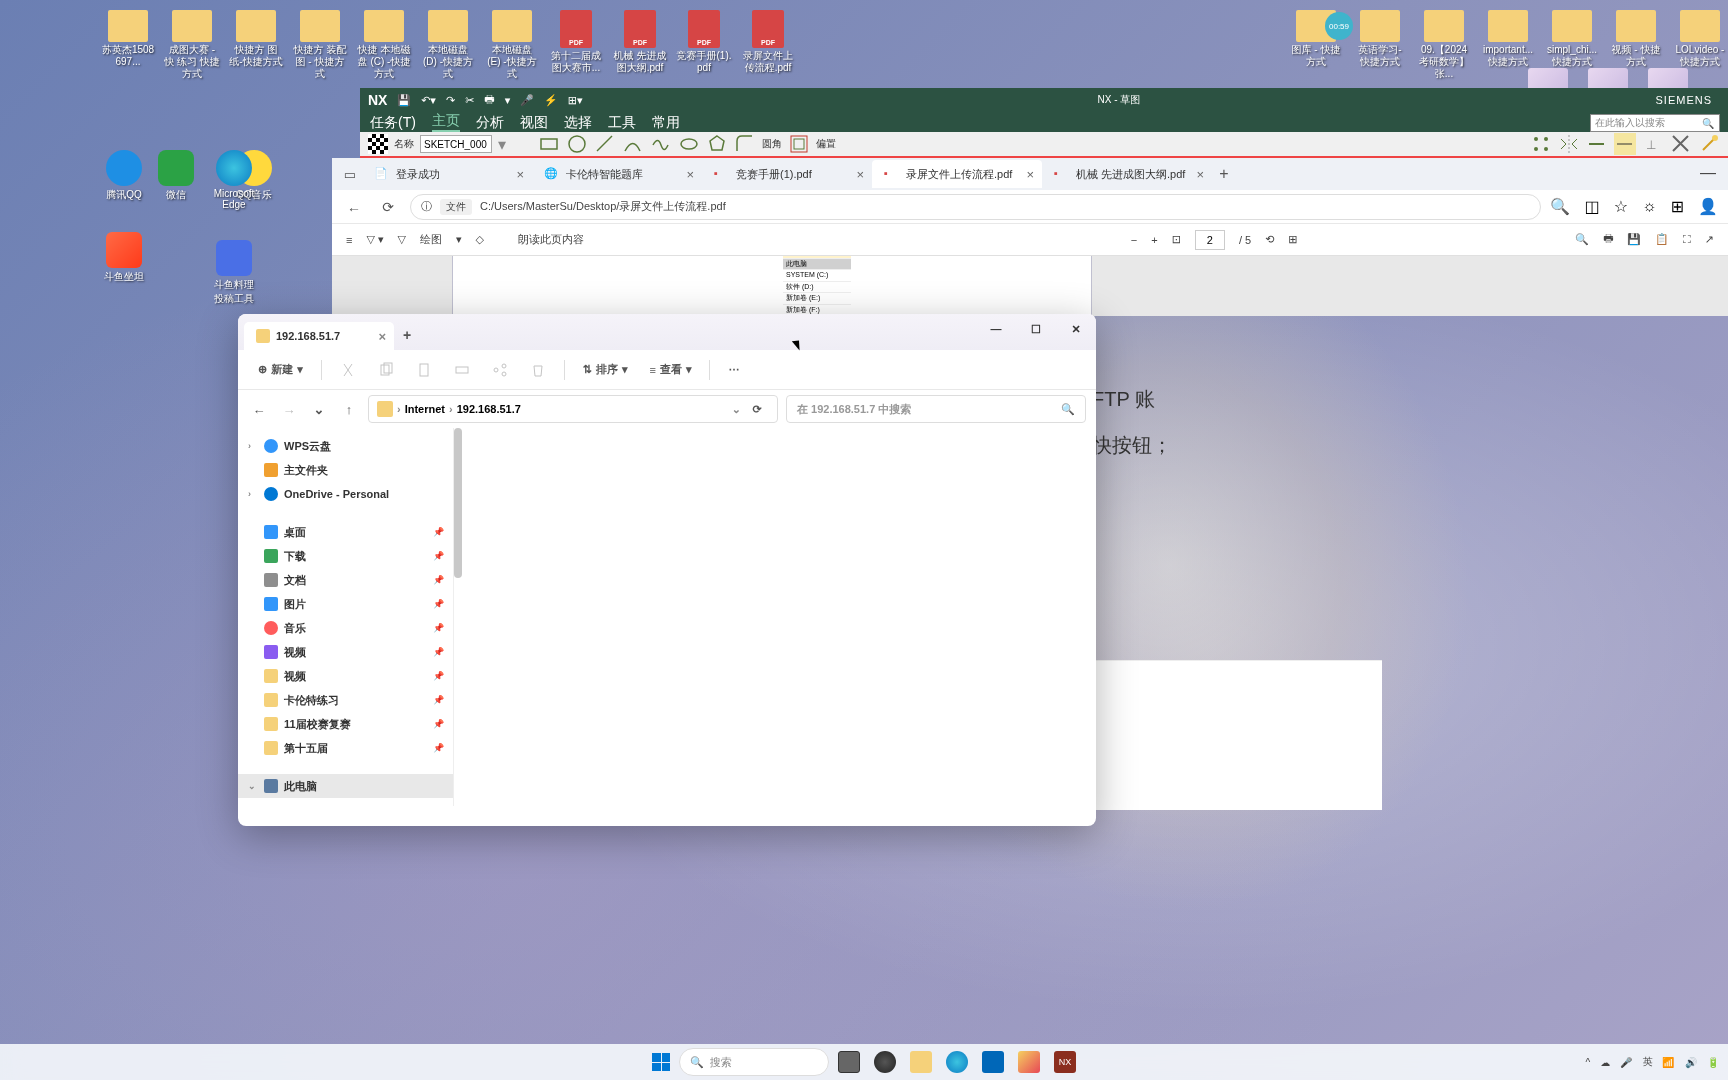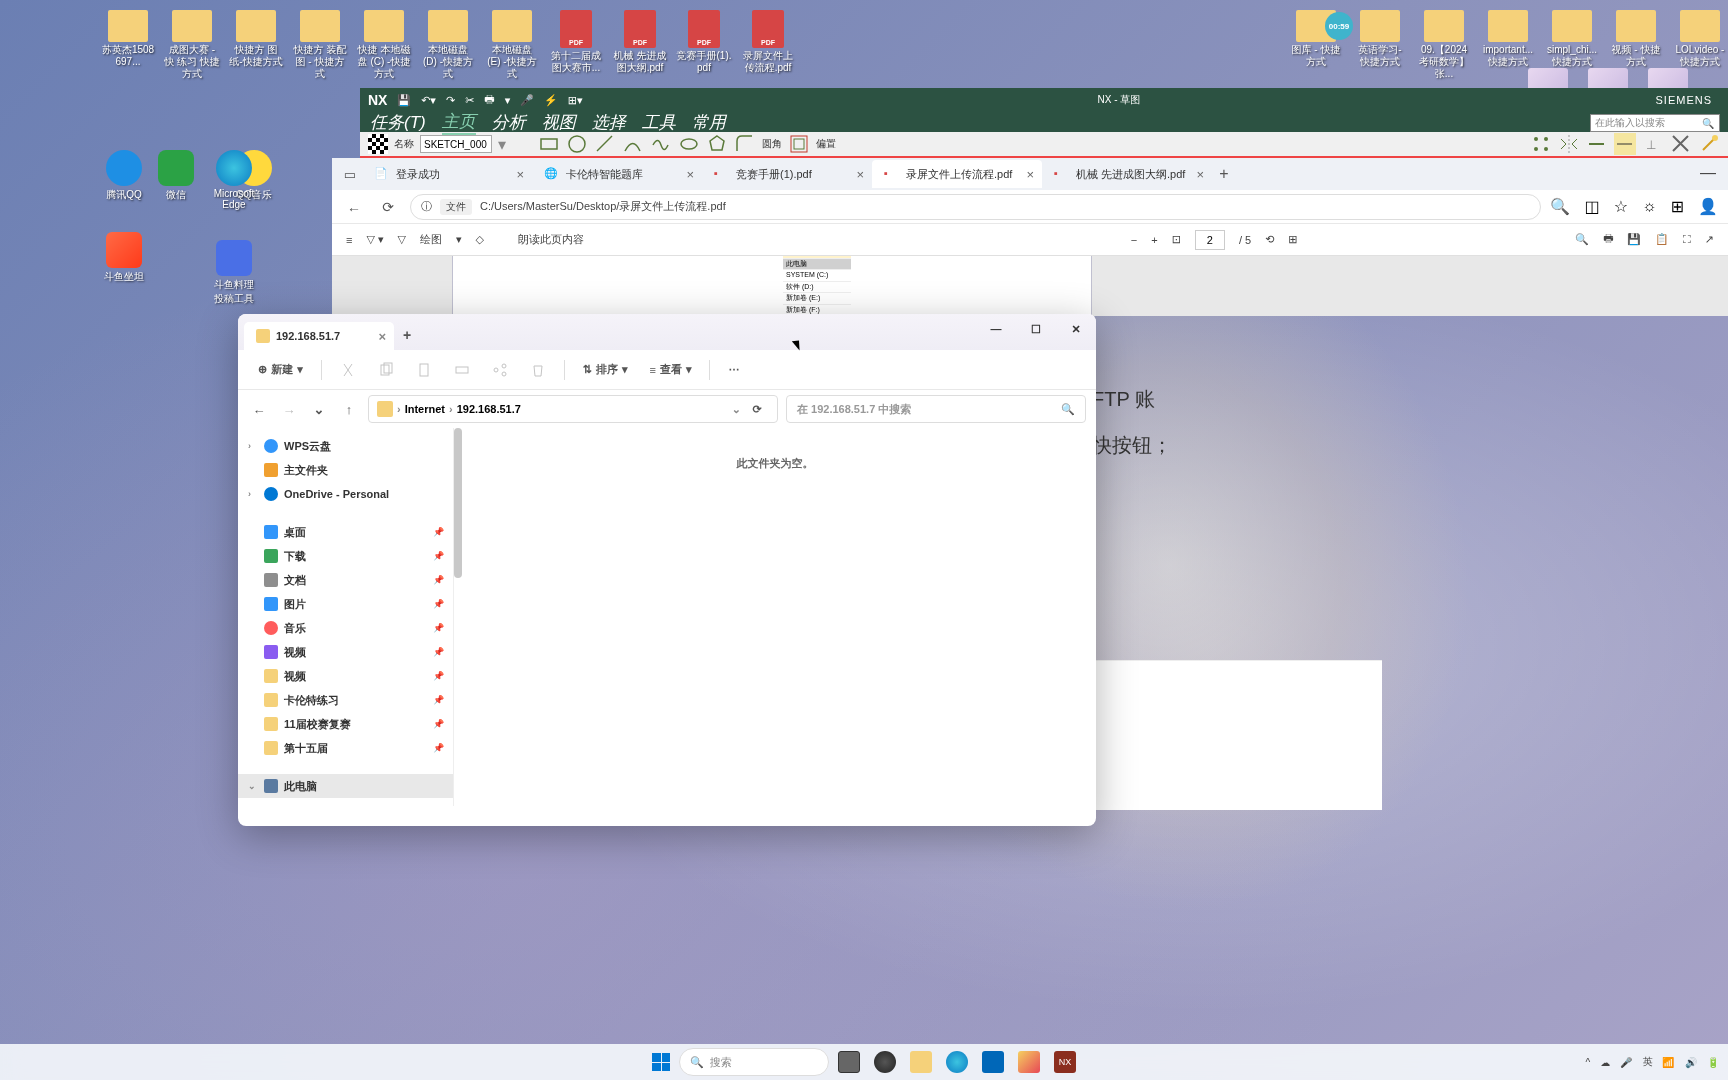--- a/index.html
+++ b/index.html
@@ -20,29 +20,29 @@
     
     
     .desktop-col2 { position: absolute; top: 150px; left: 152px; display: flex; flex-direction: row; gap: 30px; }
     .desktop-col1 { position: absolute; top: 150px; left: 100px; display: flex; flex-direction: column; gap: 30px; }
     .desktop-col3 { position: absolute; top: 150px; left: 210px; display: flex; flex-direction: column; gap: 30px; }
     .app-icon { width: 48px; text-align: center; }
     .app-icon .ico { width: 36px; height: 36px; margin: 0 auto 2px; border-radius: 6px; }
     .app-icon .lbl { font-size: 10px; color: #fff; text-shadow: 1px 1px 2px rgba(0,0,0,0.8); }
     
     
-    .clock-widget { position: absolute; top: 12px; right: 375px; width: 28px; height: 28px; border-radius: 50%; background: #3fb4cc; color: #fff; font-size: 8px; display: flex; align-items: center; justify-content: center; font-weight: bold; }
+    .clock-widget { position: absolute; top: 12px; right: 375px; width: 28px; height: 28px; border-radius: 50%; background: #3fb4cc; color: #fff; font-size: 8px; display: flex; align-items: center; justify-content: center; }
     
     
     .nx-window { position: absolute; top: 88px; left: 360px; right: 0; height: 68px; background: #2c5242; color: #fff; }
     .nx-titlebar { height: 24px; display: flex; align-items: center; padding: 0 8px; gap: 10px; font-size: 11px; }
     .nx-logo { font-weight: bold; font-size: 14px; color: #fff; }
     .nx-title-center { flex: 1; text-align: center; font-size: 10px; }
     .nx-brand { font-size: 11px; letter-spacing: 1px; padding-right: 8px; }
-    .nx-menubar { height: 20px; display: flex; align-items: center; padding: 0 10px; gap: 16px; font-size: 17px; font-style: italic; }
+    .nx-menubar { height: 20px; display: flex; align-items: flex-end; padding: 0 10px; gap: 16px; font-size: 14px; }
     .nx-menu-item { cursor: pointer; }
     .nx-menu-item.active { color: #87cfaf; border-bottom: 2px solid #87cfaf; }
     .nx-search { position: absolute; right: 8px; top: 26px; width: 130px; height: 18px; background: #fff; border: 1px solid #888; font-size: 10px; padding: 0 4px; color: #888; display: flex; align-items: center; justify-content: space-between; }
     .nx-ribbon { height: 28px; background: #f0f0f0; border-bottom: 4px solid #ef4444; display: flex; align-items: center; padding: 0 8px; gap: 6px; }
     .nx-ribbon .checker { width: 20px; height: 20px; background: repeating-conic-gradient(#000 0 25%, #fff 0 50%) 0 0/8px 8px; }
     .nx-ribbon-label { font-size: 10px; color: #333; }
     .nx-ribbon-input { width: 72px; height: 18px; border: 1px solid #aaa; font-size: 10px; padding: 0 3px; background: #fff; }
     .edge-tabs { position: absolute; top: 158px; left: 332px; right: 0; height: 32px; background: #eef1f6; display: flex; align-items: center; padding: 0 6px; }
     .edge-tab-hub { width: 24px; height: 24px; display: flex; align-items: center; justify-content: center; font-size: 13px; color: #555; }
     .edge-tab { height: 28px; padding: 0 12px; display: flex; align-items: center; gap: 8px; font-size: 11px; color: #333; border-radius: 4px 4px 0 0; min-width: 170px; position: relative; }
@@ -599,21 +599,20 @@
         </div>
       <div class="fe-side-gap"></div>
       <div class="fe-side-item selected">
           <span class="chev">⌄</span>
           <div class="fe-side-ico" style="background:#5a7aa0"></div>
           <span>此电脑</span>
         </div>
     </div>
     <div class="fe-content">
       <div class="fe-scroll"></div>
-      <div class="fe-empty">此文件夹为空。</div>
     </div>
   </div>
 
 </div>
 
 <div class="cursor"></div>
 
 <div class="taskbar">
   <div class="tb-start">
       <div class="tb-win">

